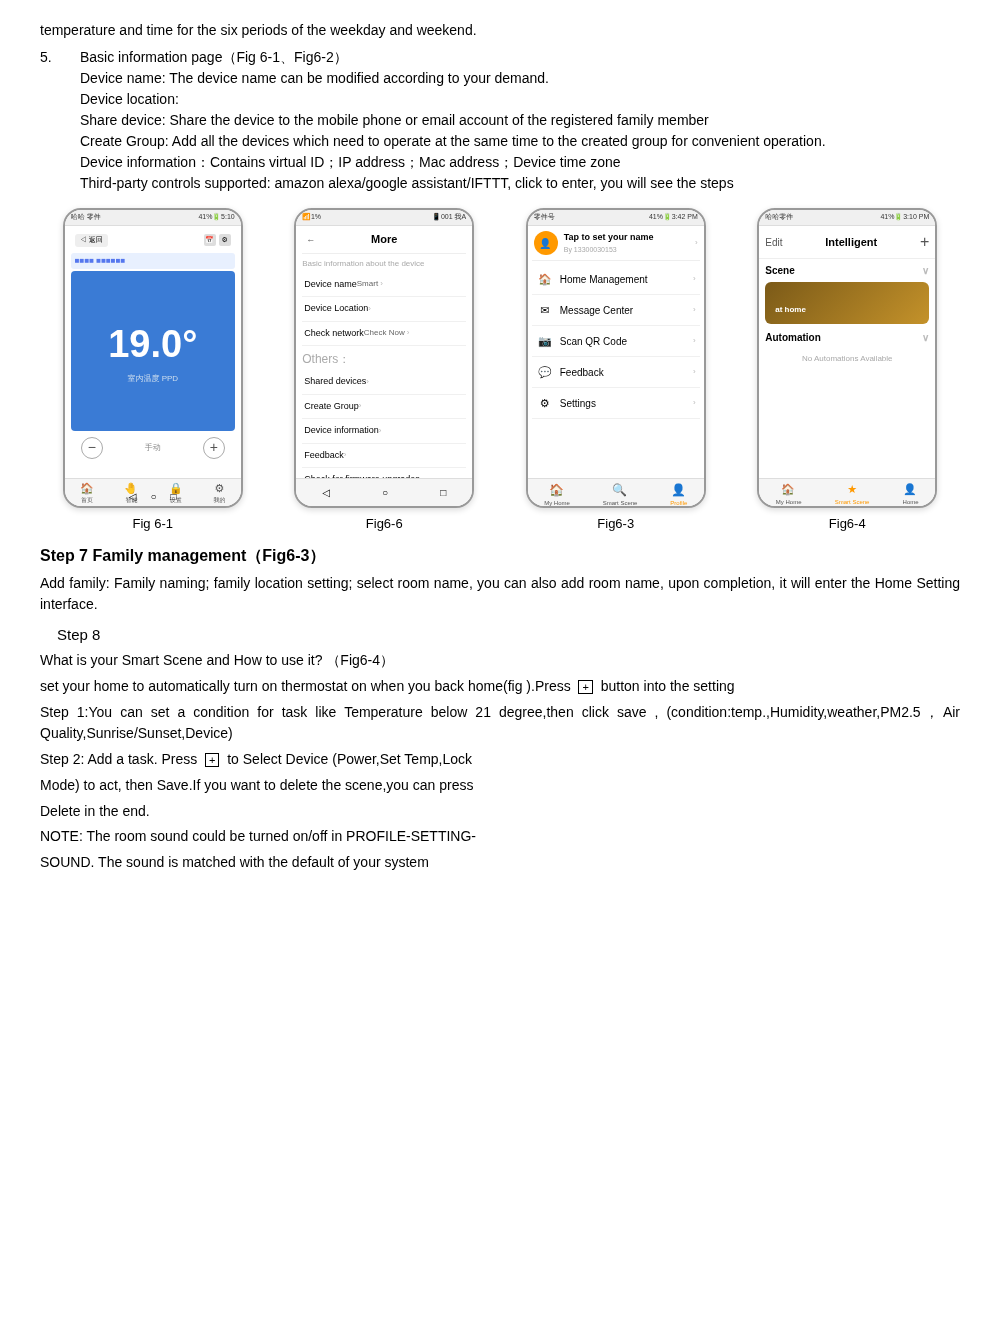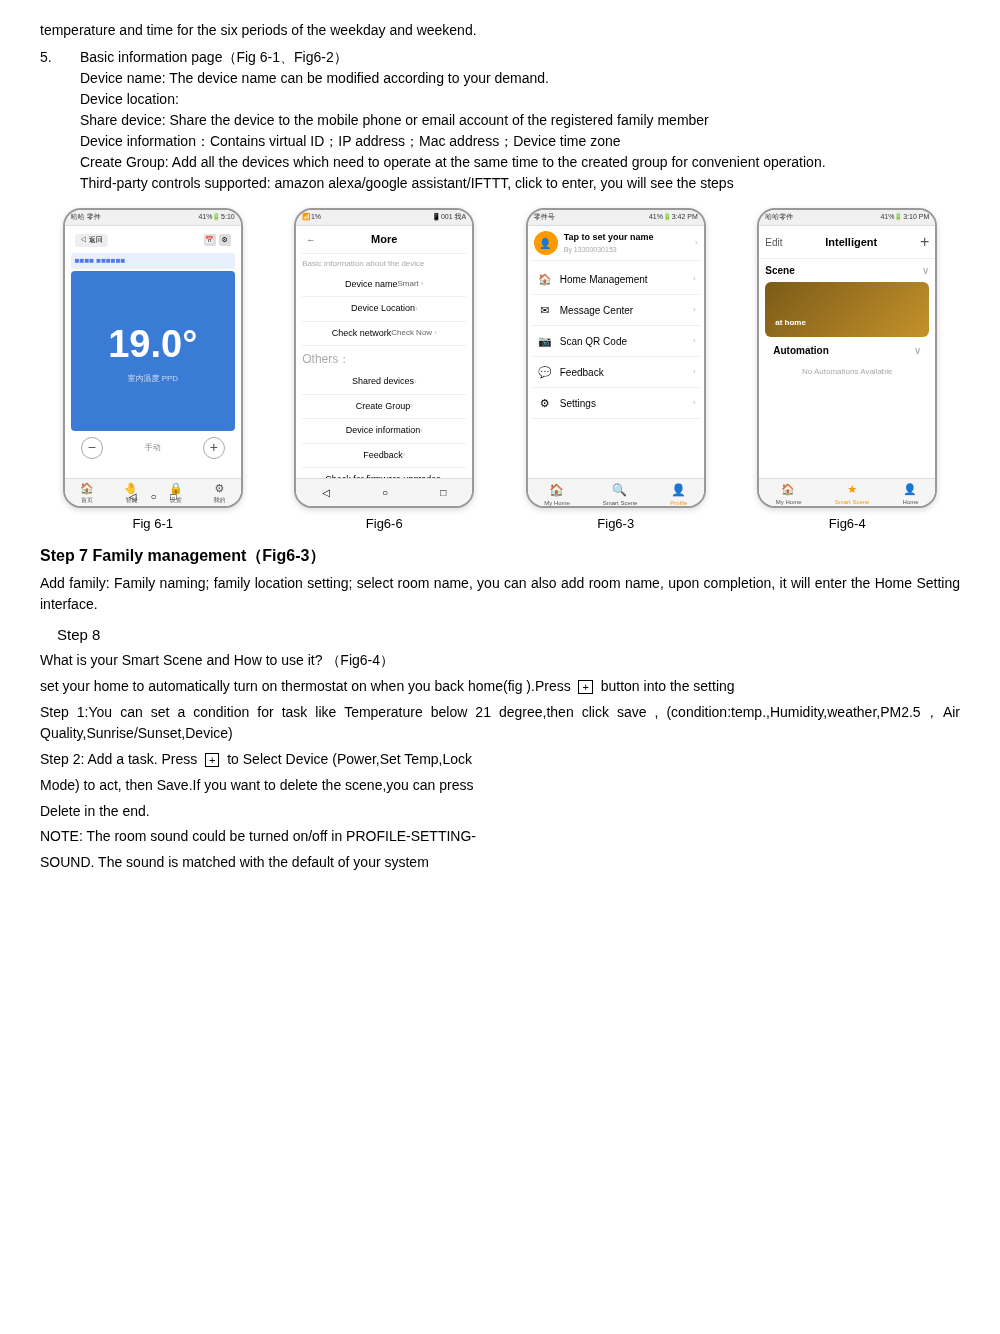--- a/index.html
+++ b/index.html
@@ -174,21 +174,21 @@
       font-size: 9px;
       color: #555;
     }
     .phone2-section-title {
       font-size: 8px;
       color: #aaa;
       margin-bottom: 3px;
     }
     .phone2-row {
       display: flex;
-      justify-content: center;
+      justify-content: flex-start;
       align-items: center;
       padding: 5px 2px;
       border-bottom: 1px solid #f0f0f0;
       font-size: 9px;
     }
     .phone2-row-value {
       color: #666;
       font-size: 8px;
       display: flex;
       align-items: center;
@@ -271,33 +271,33 @@
       padding: 4px 6px 2px 6px;
       font-size: 10px;
       font-weight: bold;
     }
     .phone4-chevron { font-size: 10px; color: #bbb; }
     .phone4-scene-card {
       margin: 2px 6px;
       border-radius: 6px;
       overflow: hidden;
       position: relative;
-      height: 55px;
+      height: 42px;
       background: linear-gradient(135deg, #8B6914, #C8A838);
     }
     .phone4-scene-label {
       position: absolute;
       bottom: 4px;
       left: 6px;
       color: #fff;
       font-size: 8px;
       font-weight: bold;
     }
     .phone4-auto-section {
-      padding: 4px 14px;
+      padding: 4px 6px;
     }
     .phone4-auto-header {
       display: flex;
       justify-content: space-between;
       font-size: 10px;
       font-weight: bold;
       margin-bottom: 4px;
     }
     .phone4-auto-empty {
       font-size: 8px;
@@ -343,22 +343,22 @@
 
 <p class="intro-text">temperature and time for the six periods of the weekday and weekend.</p>
 
 <div class="numbered-item">
   <div class="num">5.</div>
   <div class="item-content">
     <div>Basic information page（Fig 6-1、Fig6-2）</div>
     <div>Device name: The device name can be modified according to your demand.</div>
     <div>Device location:</div>
     <div>Share device: Share the device to the mobile phone or email account of the registered family member</div>
+    <div>Create Group: Add all the devices which need to operate at the same time to the created group for convenient operation.</div>
     <div>Device information：Contains virtual ID；IP address；Mac address；Device time zone</div>
-    <div>Create Group: Add all the devices which need to operate at the same time to the created group for convenient operation.</div>
     <div>Third-party controls supported: amazon alexa/google assistant/IFTTT, click to enter, you will see the steps</div>
   </div>
 </div>
 
 <div class="phones-row">
 
   <div class="phone-wrap">
     <div class="phone">
       <div class="phone-status-bar">
         <span>哈哈 零件</span>

